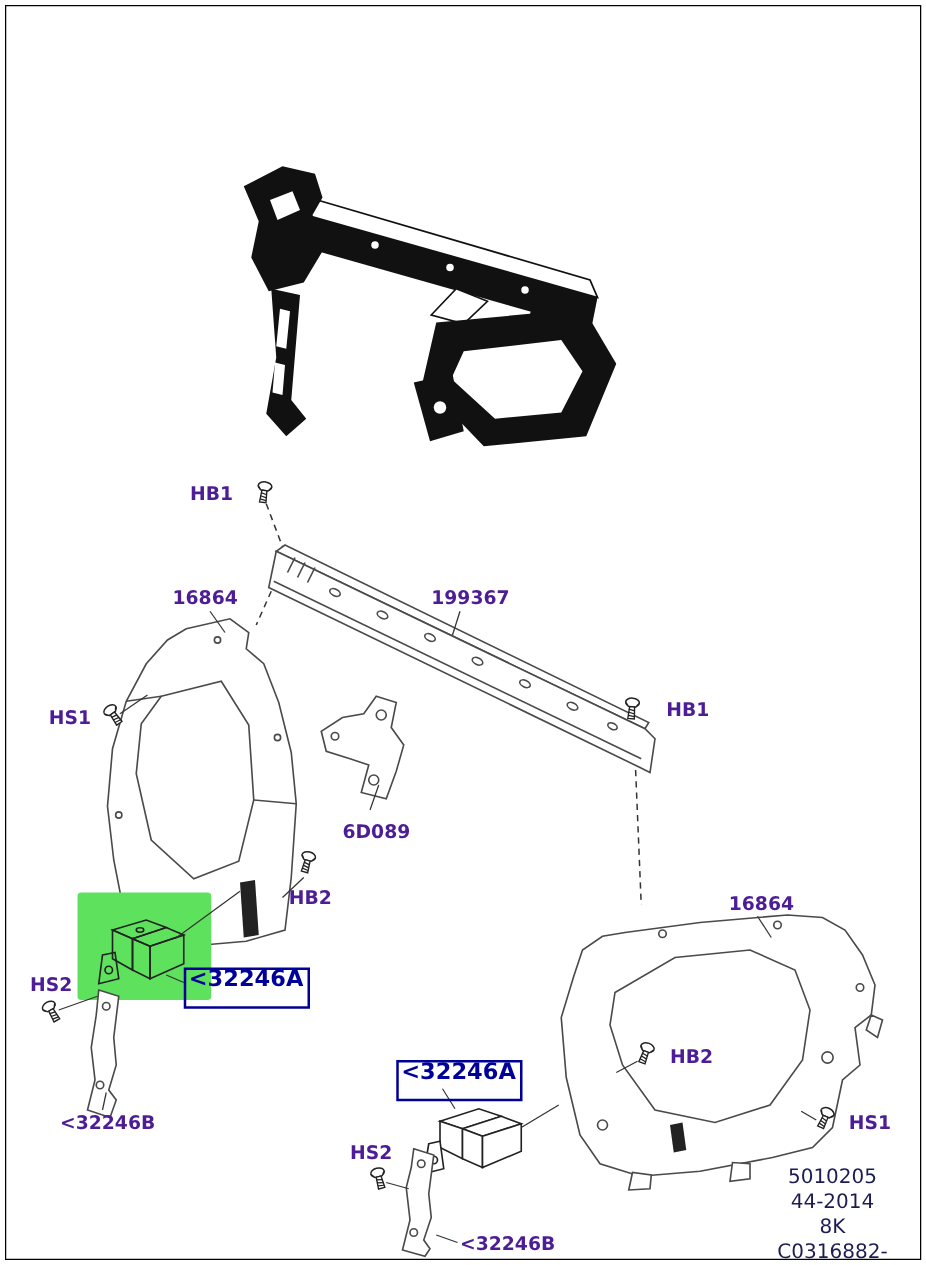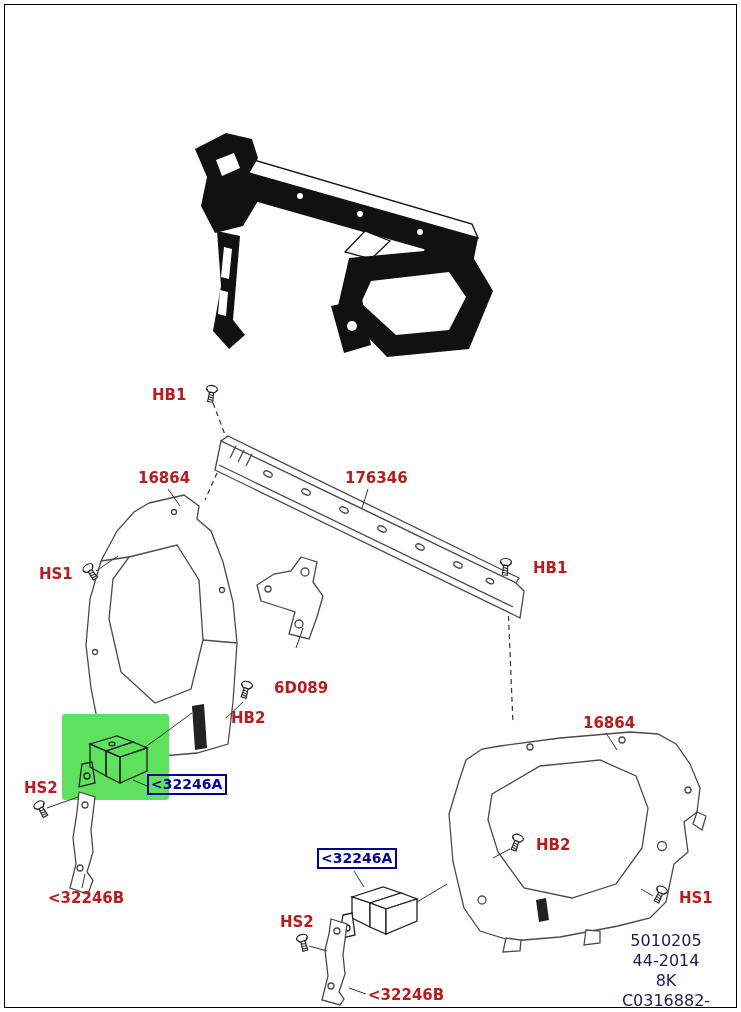--- a/index.html
+++ b/index.html
@@ -6,24 +6,24 @@
   .page{
     position:relative;width:741px;height:1012px;background:#fff;overflow:hidden;
     font-family:"DejaVu Sans","Liberation Sans",sans-serif;
   }
   .frame{position:absolute;inset:4px;border:1.5px solid #000;pointer-events:none;}
   svg.art{position:absolute;left:0;top:0;}
   .lbl{
     position:absolute;font-weight:bold;font-size:15px;line-height:17px;
     white-space:nowrap;cursor:pointer;
   }
-  .lbl.green{color:#b91c1c;}
+  .lbl.green{color:#4c1d95;}
   .lbl.bluebox{
-    color:#000099;border:2px solid #000099;padding:0 3px 1px 2px;
-    font-size:14px;line-height:16px;background:transparent;
+    color:#000099;border:2px solid #000099;padding:0 3px 13px 2px;
+    font-size:18px;line-height:16px;background:transparent;
   }
   .footer{
     position:absolute;left:614px;top:931px;width:104px;text-align:center;
     color:#1c1c52;font-size:16px;line-height:20px;font-weight:normal;
   }
 </style>
 </head>
 <body>
 
 <div class="page">
@@ -169,24 +169,24 @@
     <use href="#screw" transform="translate(506,562) rotate(5)"></use>
     <use href="#screw" transform="translate(247,685) rotate(15)"></use>
     <use href="#screw" transform="translate(39,805) rotate(-30)"></use>
     <use href="#screw" transform="translate(518,838) rotate(20)"></use>
     <use href="#screw" transform="translate(662,890) rotate(25)"></use>
     <use href="#screw" transform="translate(302,938) rotate(-15)"></use>
   </svg>
 
   <div class="lbl green" style="left:152px;top:387px">HB1</div>
   <div class="lbl green" style="left:138px;top:470px">16864</div>
-  <div class="lbl green" style="left:345px;top:470px">176346</div>
+  <div class="lbl green" style="left:345px;top:470px">199367</div>
   <div class="lbl green" style="left:39px;top:566px">HS1</div>
   <div class="lbl green" style="left:533px;top:560px">HB1</div>
-  <div class="lbl green" style="left:274px;top:680px">6D089</div>
+  <div class="lbl green" style="left:274px;top:657px">6D089</div>
   <div class="lbl green" style="left:231px;top:710px">HB2</div>
   <div class="lbl green" style="left:583px;top:715px">16864</div>
   <div class="lbl green" style="left:24px;top:780px">HS2</div>
   <div class="lbl bluebox" style="left:147px;top:774px">&lt;32246A</div>
   <div class="lbl green" style="left:48px;top:890px">&lt;32246B</div>
   <div class="lbl green" style="left:536px;top:837px">HB2</div>
   <div class="lbl bluebox" style="left:317px;top:848px">&lt;32246A</div>
   <div class="lbl green" style="left:280px;top:914px">HS2</div>
   <div class="lbl green" style="left:679px;top:890px">HS1</div>
   <div class="lbl green" style="left:368px;top:987px">&lt;32246B</div>

